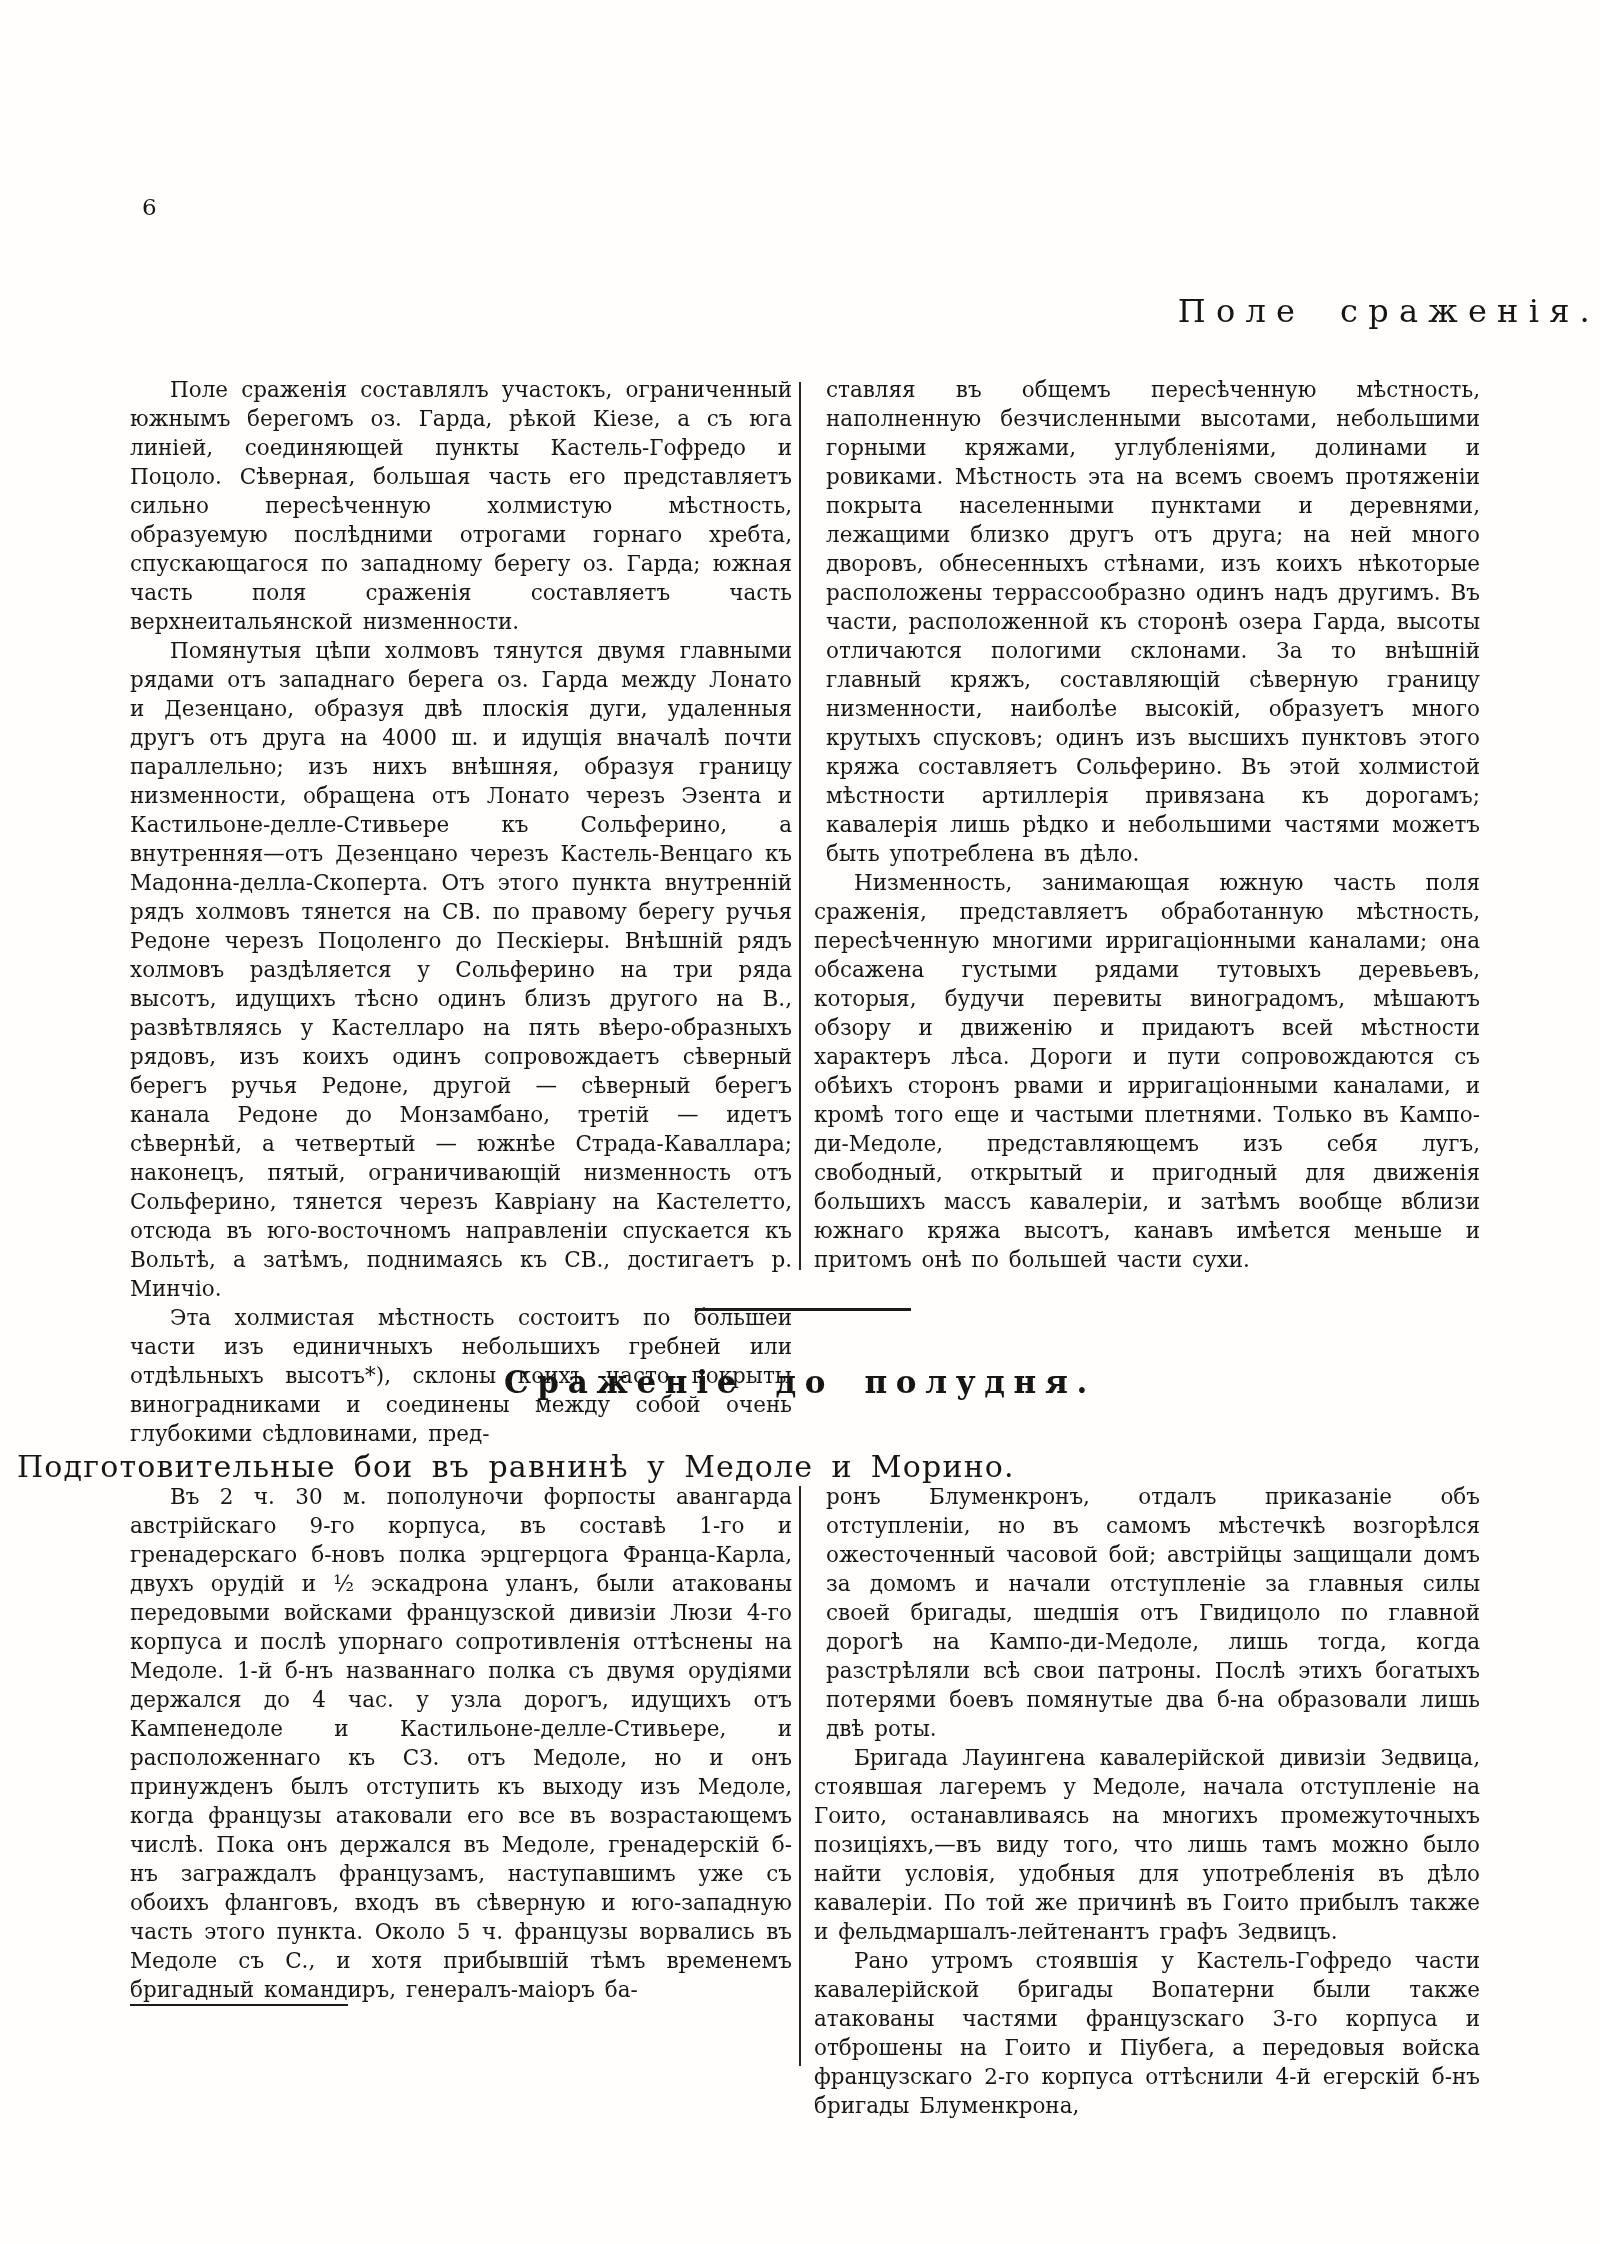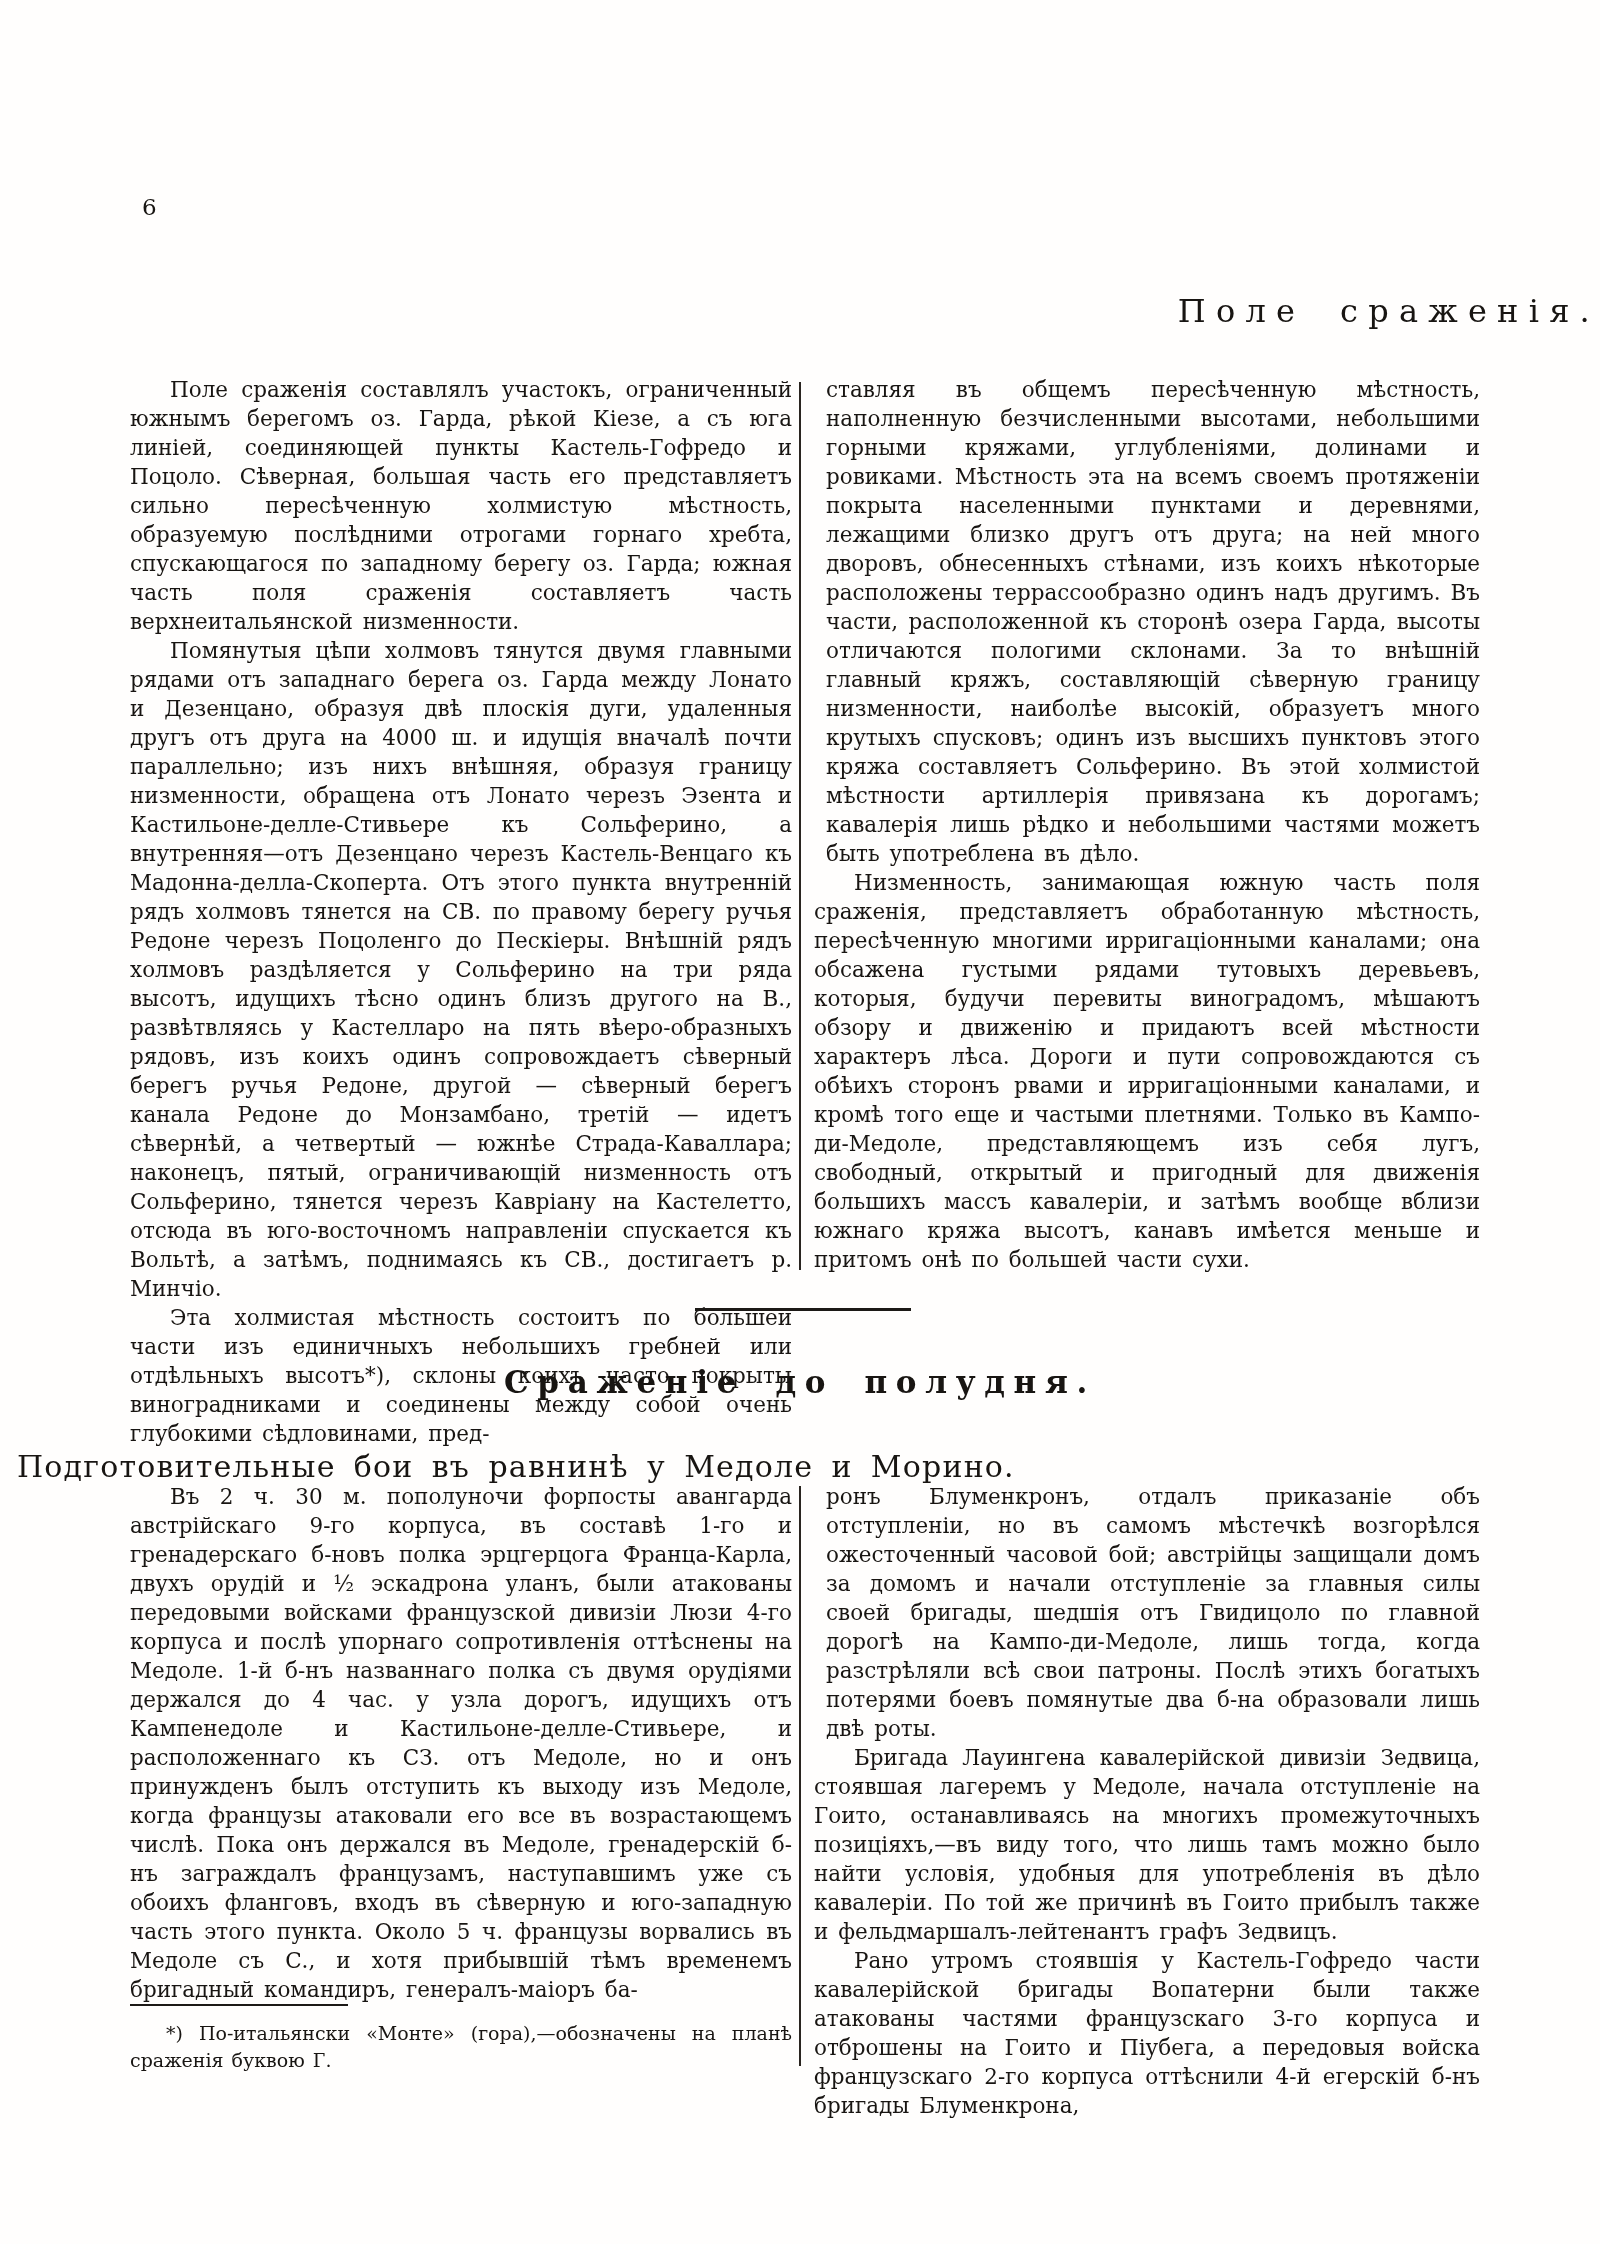--- a/index.html
+++ b/index.html
@@ -145,17 +145,14 @@
 
   <div class="vrule vrule-2"></div>
 
   <div class="col col-right cols-bottom">
     <p class="cont">ронъ Блуменкронъ, отдалъ приказаніе объ отступленіи, но въ самомъ мѣстечкѣ возгорѣлся ожесточенный часовой бой; австрійцы защищали домъ за домомъ и начали отступленіе за главныя силы своей бригады, шедшія отъ Гвидицоло по главной дорогѣ на Кампо-ди-Медоле, лишь тогда, когда разстрѣляли всѣ свои патроны. Послѣ этихъ богатыхъ потерями боевъ помянутые два б-на образовали лишь двѣ роты.</p>
     <p class="indent">Бригада Лауингена кавалерійской дивизіи Зедвица, стоявшая лагеремъ у Медоле, начала отступленіе на Гоито, останавливаясь на многихъ промежуточныхъ позиціяхъ,—въ виду того, что лишь тамъ можно было найти условія, удобныя для употребленія въ дѣло кавалеріи. По той же причинѣ въ Гоито прибылъ также и фельдмаршалъ-лейтенантъ графъ Зедвицъ.</p>
     <p class="indent">Рано утромъ стоявшія у Кастель-Гофредо части кавалерійской бригады Вопатерни были также атакованы частями французскаго 3-го корпуса и отброшены на Гоито и Піубега, а передовыя войска французскаго 2-го корпуса оттѣснили 4-й егерскій б-нъ бригады Блуменкрона,</p>
   </div>
 
   <div class="footnote-rule"></div>
-  <div class="footnote">
-    <p>*) По-итальянски «Монте» (гора),—обозначены на планѣ сраженія буквою Г.</p>
-  </div>
 
 </div>
 
 </body></html>

